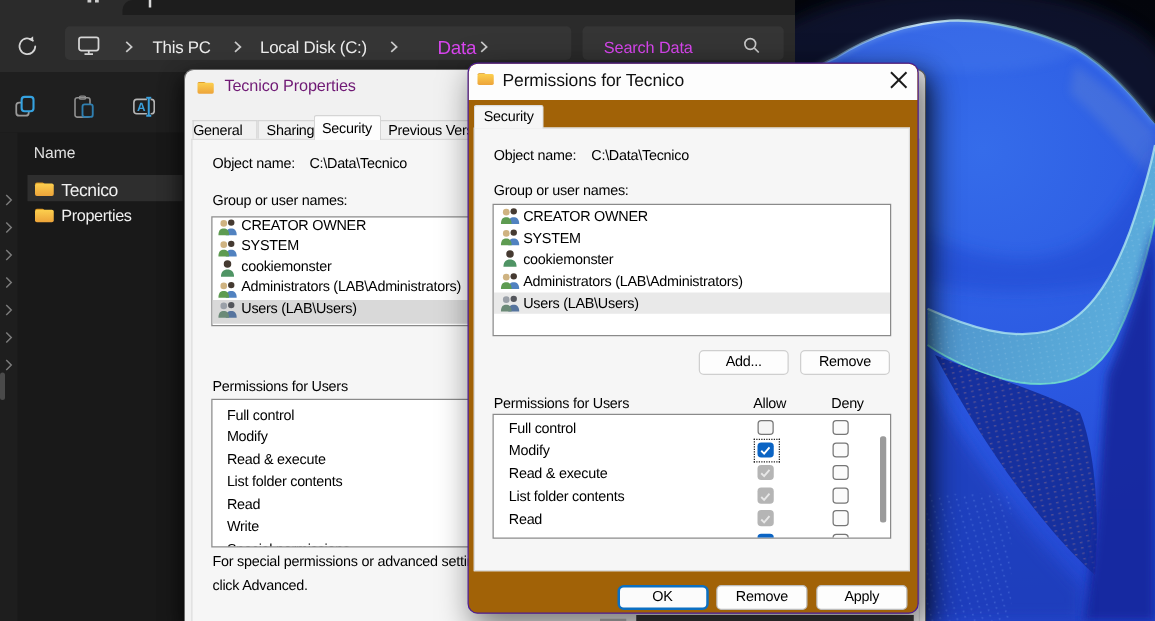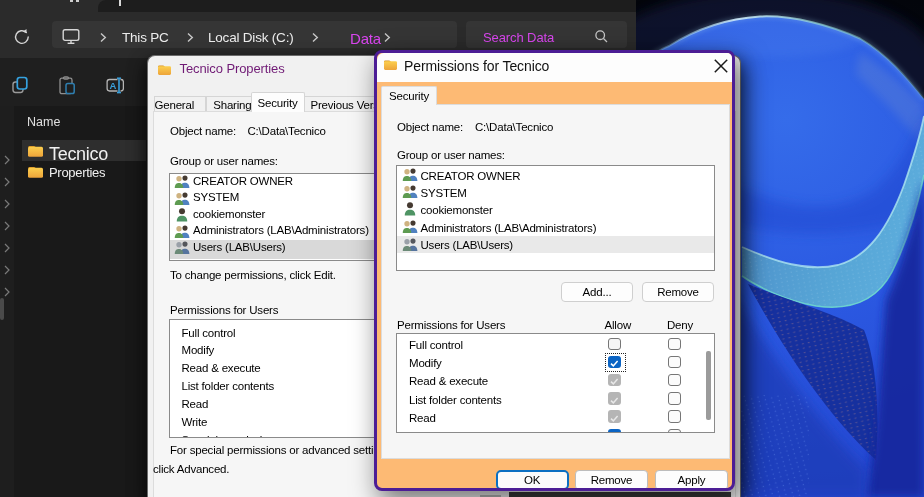--- a/index.html
+++ b/index.html
@@ -178,21 +178,21 @@
   <svg class="abs" style="left:27px;top:142.5px" width="17" height="15" viewBox="0 0 34 30">
     <defs>
           <linearGradient id="fgrA" x1="0" y1="0" x2="0" y2="1">
       <stop offset="0" stop-color="#fccf4e"></stop>
             <stop offset="1" stop-color="#eda43a"></stop>
           </linearGradient>
         </defs>
     <path d="M2,9 a3,3 0 0 1 3,-3 h9 a3,3 0 0 1 2.2,1 l2,2.2 h-16.2 z" fill="#d8921f"></path>
     <rect x="2" y="7.5" width="30" height="20" rx="3" fill="url(#fgrA)"></rect>
   </svg>
-  <div class="abs" style="left:49px;top:143.5px;font-size:18px;letter-spacing:-0.3px;color:#f0f0f0">Tecnico</div>
+  <div class="abs" style="left:49px;top:143.5px;font-size:14px;letter-spacing:-0.3px;color:#f0f0f0">Tecnico</div>
   <svg class="abs" style="left:27px;top:163.5px" width="17" height="15" viewBox="0 0 34 30">
     <path d="M2,9 a3,3 0 0 1 3,-3 h9 a3,3 0 0 1 2.2,1 l2,2.2 h-16.2 z" fill="#d8921f"></path>
     <rect x="2" y="7.5" width="30" height="20" rx="3" fill="url(#fgrA)"></rect>
   </svg>
   <div class="abs" style="left:49px;top:164.5px;font-size:13px;letter-spacing:-0.3px;color:#f0f0f0">Properties</div>
 </div>
 
 <div class="abs" style="left:147px;top:54.5px;width:594px;height:443px;background:#f1f1f1;
      border:1px solid #6b6b6b;border-bottom:none;border-radius:8px 8px 0 0;box-sizing:border-box;
      box-shadow:-3px 6px 16px rgba(0,0,0,.55),3px 10px 22px rgba(0,0,0,.35);z-index:10;overflow:hidden">
@@ -255,44 +255,43 @@
         <circle cx="10.3" cy="3.8" r="2.4" fill="#54565c"></circle>
         <path d="M6.2,13.2 c0,-3.8 1.8,-5 4.1,-5 c2.3,0 4.1,1.4 4.1,5 z" fill="#56749e"></path>
         <circle cx="4.7" cy="4.4" r="2.5" fill="#9aa0a8"></circle>
         <path d="M0.7,13.2 c0,-3.8 1.8,-4.9 4,-4.9 c2.2,0 4,1.3 4,4.9 z" fill="#6b8a77"></path>
       </svg>
       <div class="abs t12" style="left:23.5px;top:0px">Users (LAB\Users)</div>
     </div>
   </div>
       </div>
 
-  <div class="abs t12" style="left:22px;top:212px;z-index:3">To change permissions, click Edit.</div>
   <div class="abs t12" style="left:22px;top:247px;z-index:3">Permissions for Users</div>
 
   <div class="abs" style="left:20.5px;top:263.5px;width:555px;height:118.5px;background:#fff;border:1px solid #8a8a8a;box-sizing:border-box;z-index:3;overflow:hidden">
     <div style="padding-top:4.5px">
       <div class="t12" style="height:17.9px;padding-left:12px;line-height:17.9px">Full control</div>
       <div class="t12" style="height:17.9px;padding-left:12px;line-height:17.9px">Modify</div>
       <div class="t12" style="height:17.9px;padding-left:12px;line-height:17.9px">Read &amp; execute</div>
       <div class="t12" style="height:17.9px;padding-left:12px;line-height:17.9px">List folder contents</div>
       <div class="t12" style="height:17.9px;padding-left:12px;line-height:17.9px">Read</div>
       <div class="t12" style="height:17.9px;padding-left:12px;line-height:17.9px">Write</div>
       <div class="t12" style="height:17.9px;padding-left:12px;line-height:17.9px">Special permissions</div>
     </div>
   </div>
 
   <div class="abs t12" style="left:22px;top:387.5px;z-index:3">For special permissions or advanced settings,</div>
-  <div class="abs t12" style="left:5px;top:406px;z-index:3">click Advanced.</div>
+  <div class="abs t12" style="left:22px;top:406px;z-index:3">click Advanced.</div>
 </div>
 
 <div class="abs" style="left:509px;top:492.3px;width:222px;height:4.7px;background:#3a3a3a;z-index:15"></div>
 <div class="abs" style="left:480px;top:494.5px;width:21px;height:2.5px;background:#bdbdbd;z-index:15"></div>
 
-<div class="abs" style="left:373.5px;top:49.5px;width:361px;height:441.5px;background:#fdba74;
-     border:3px solid #4c1d95;border-radius:8px;box-sizing:border-box;
+<div class="abs" style="left:373.5px;top:49.5px;width:361px;height:441.5px;background:#a16207;
+     border:1px solid #4c1d95;border-radius:8px;box-sizing:border-box;
      box-shadow:6px 10px 26px 2px rgba(0,0,0,.5);z-index:20;overflow:hidden">
 
   <div class="abs" style="left:0;top:0;width:359px;height:29px;background:#fdfdfd;border-radius:7px 7px 0 0"></div>
   <svg class="abs" style="left:6.5px;top:5px" width="15" height="13" viewBox="0 0 34 30">
     <path d="M2,9 a3,3 0 0 1 3,-3 h9 a3,3 0 0 1 2.2,1 l2,2.2 h-16.2 z" fill="#d8921f"></path>
     <rect x="2" y="7.5" width="30" height="20" rx="3" fill="url(#fgrA)"></rect>
   </svg>
   <div class="abs" style="left:27.5px;top:5px;font-size:14px;letter-spacing:-0.1px;color:#111">Permissions for Tecnico</div>
   <svg class="abs" style="left:336px;top:5px" width="16" height="16" viewBox="0 0 16 16">
     <line x1="1.8" y1="1.8" x2="14.2" y2="14.2" stroke="#1a1a1a" stroke-width="1.5"></line>

